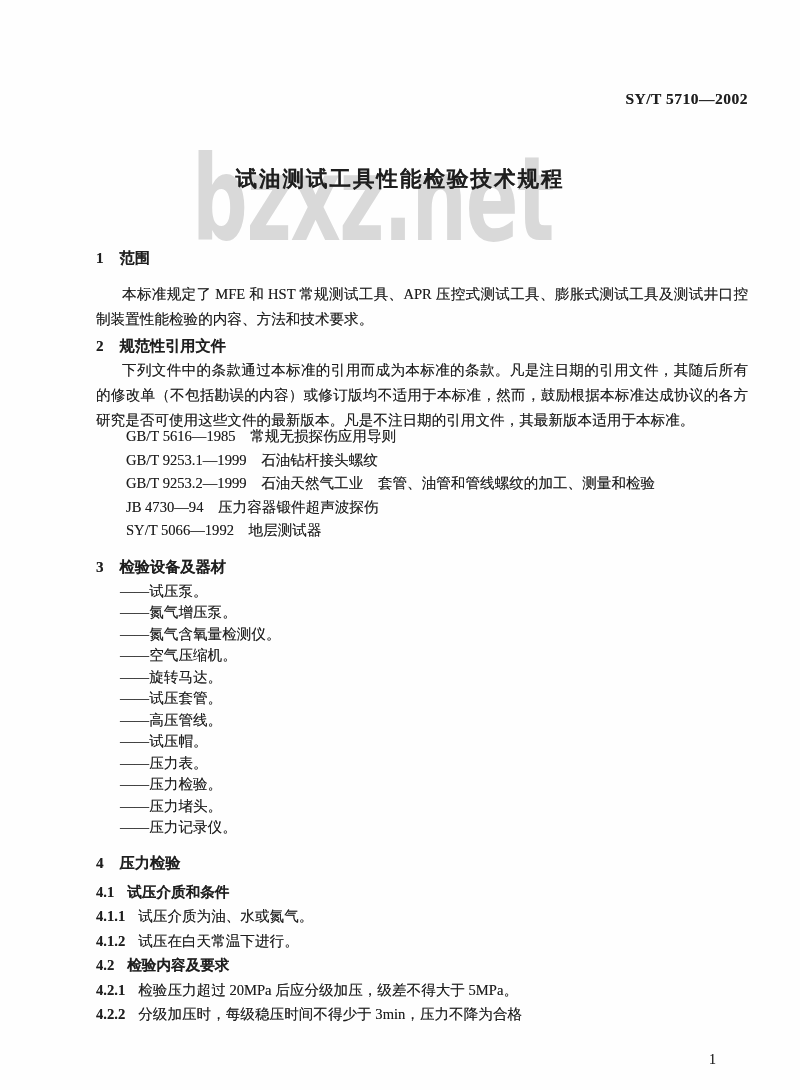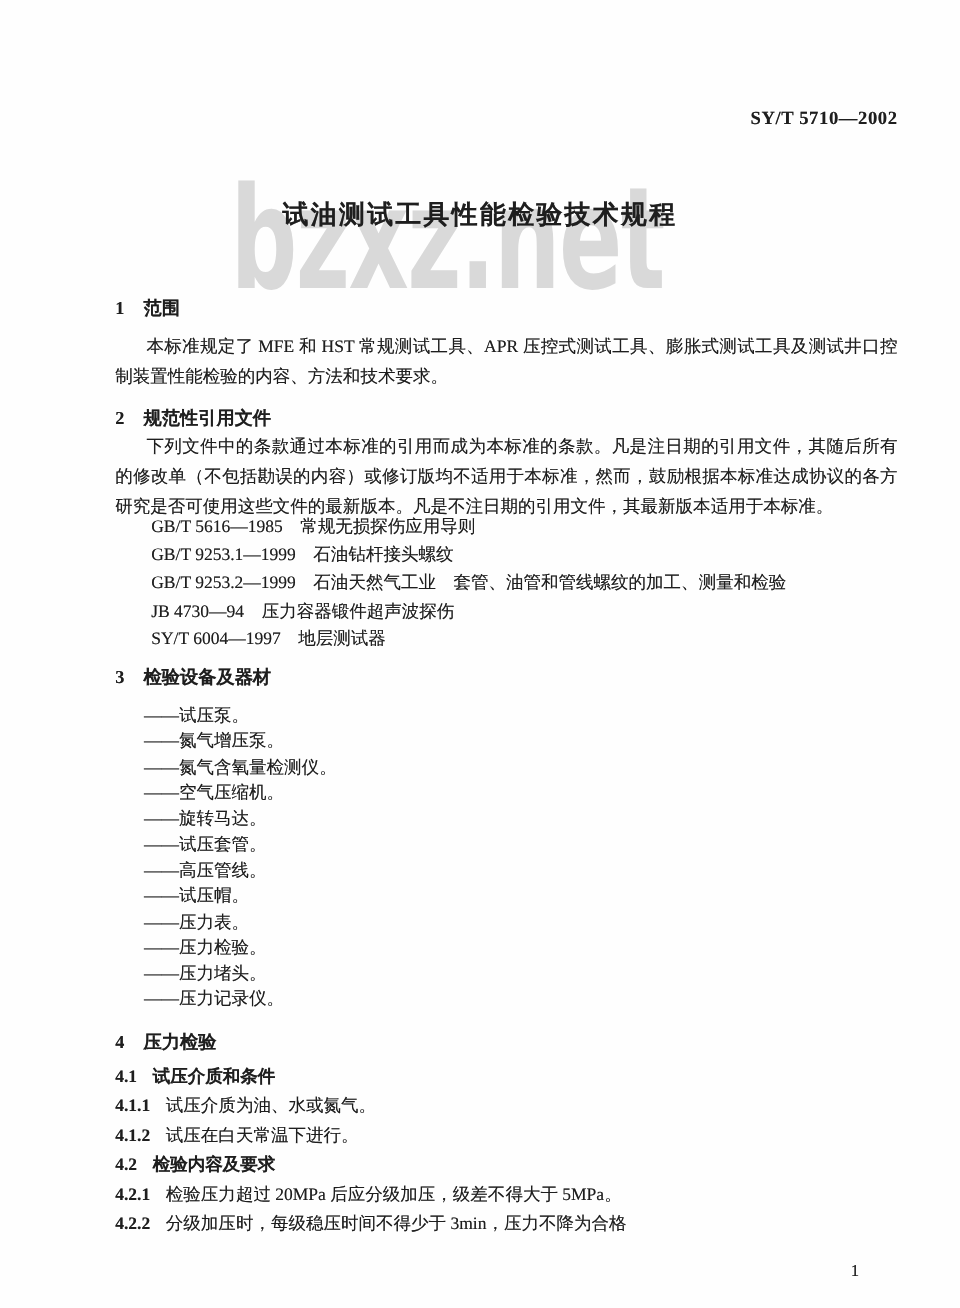--- a/index.html
+++ b/index.html
@@ -94,23 +94,23 @@
   }
   .sub-row .t.b { font-weight: bold; }
   .page-number {
     position: absolute;
     left: 709px;
     top: 1052px;
     z-index: 1;
     font-size: 14px;
   }
   .mt2  { margin-top: 2px; }
-  .mt6  { margin-top: 9px; }
+  .mt6  { margin-top: 14px; }
   .mt7  { margin-top: 7px; }
-  .mt12 { margin-top: 12px; }
+  .mt12 { margin-top: 4px; }
   .mt14 { margin-top: 14px; }
   .mtn8 { margin-top: -8px; }
 </style>
 </head>
 <body>
 
 <div class="page">
 
   <div class="watermark">bzxz.net</div>
 
@@ -127,21 +127,21 @@
 
     <div class="sec-h mt12">
       <span class="n">2</span><span>规范性引用文件</span>
     </div>
     <p class="para mt2">下列文件中的条款通过本标准的引用而成为本标准的条款。凡是注日期的引用文件，其随后所有的修改单（不包括勘误的内容）或修订版均不适用于本标准，然而，鼓励根据本标准达成协议的各方研究是否可使用这些文件的最新版本。凡是不注日期的引用文件，其最新版本适用于本标准。</p>
     <div class="ref-list mtn8">
       <div class="ref-item">GB/T 5616—1985　常规无损探伤应用导则</div>
       <div class="ref-item">GB/T 9253.1—1999　石油钻杆接头螺纹</div>
       <div class="ref-item">GB/T 9253.2—1999　石油天然气工业　套管、油管和管线螺纹的加工、测量和检验</div>
       <div class="ref-item">JB 4730—94　压力容器锻件超声波探伤</div>
-      <div class="ref-item">SY/T 6004—1997　地层测试器</div>
+      <div class="ref-item">SY/T 5066—1992　地层测试器</div>
     </div>
 
     <div class="sec-h mt6">
       <span class="n">3</span><span>检验设备及器材</span>
     </div>
     <div class="eq-list mt12">
       <div class="eq-item">——试压泵。</div>
       <div class="eq-item">——氮气增压泵。</div>
       <div class="eq-item">——氮气含氧量检测仪。</div>
       <div class="eq-item">——空气压缩机。</div>

